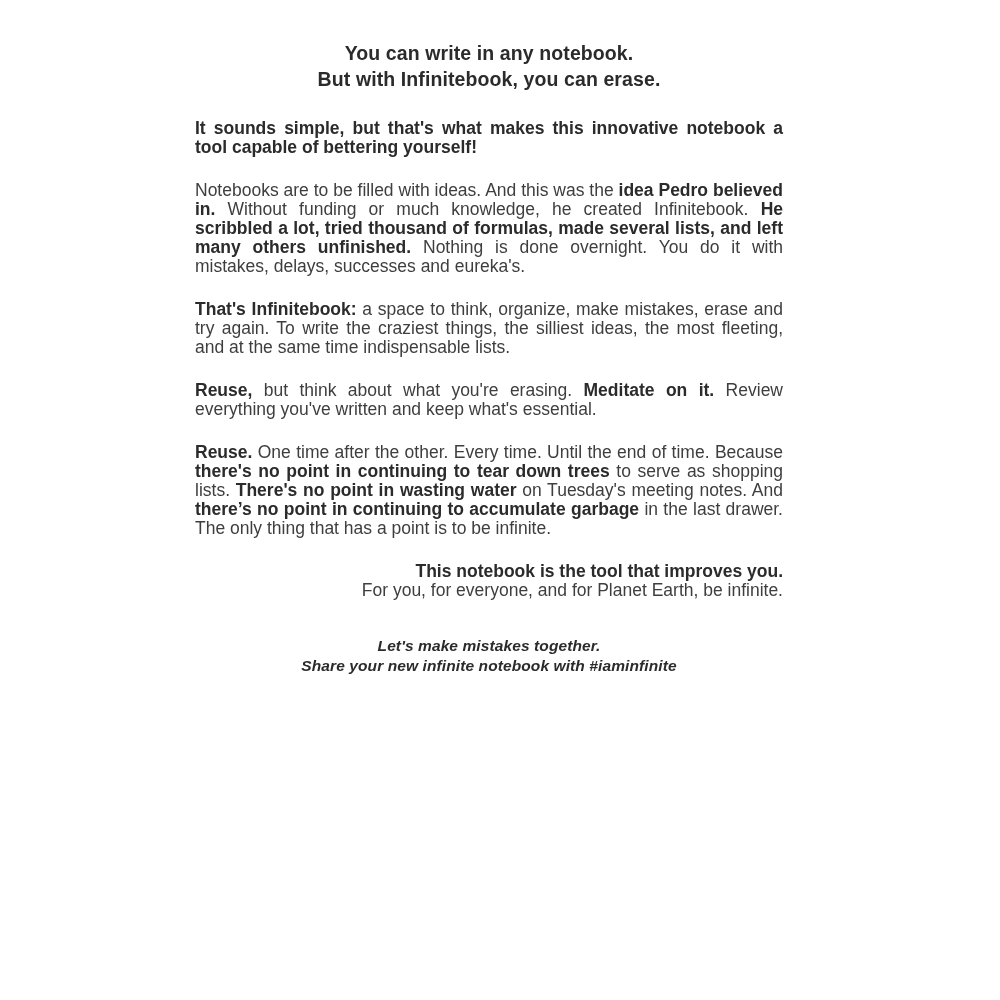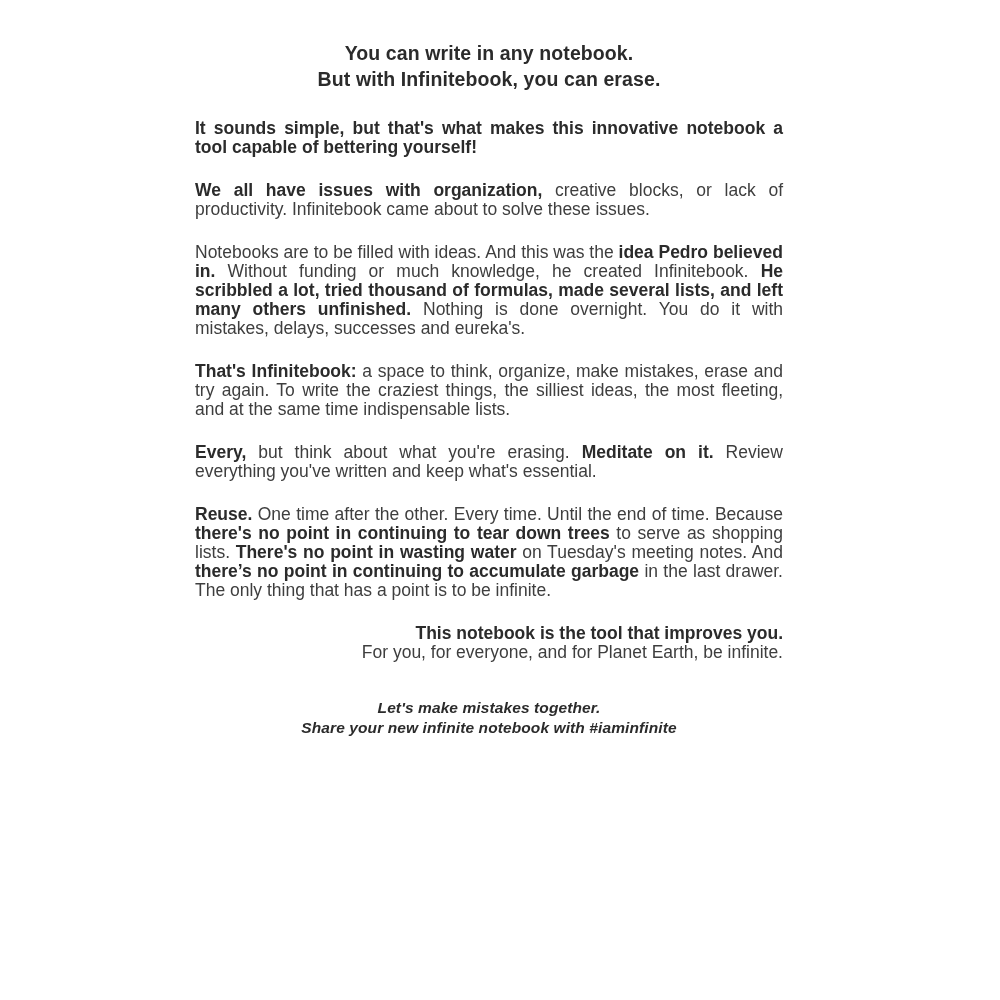--- a/index.html
+++ b/index.html
@@ -62,24 +62,23 @@
 <div class="page" style="--bg: #ffffff; --text-color: #3e3e3e; --bold-color: #2b2b2b;">
   <div class="content">
 
     <h1 class="title">
       <span>You can write in any notebook.</span><br>
       <span>But with Infinitebook, you can erase.</span>
     </h1>
 
     <div>
         <p class="para"><strong>It sounds simple, but that's what makes this innovative notebook a tool capable of bettering yourself!</strong></p>
-        <p class="para"><strong>We all have issues with organization,</strong><span> creative blocks, or lack of productivity. Infinitebook came about to solve these issues.</span></p>
         <p class="para"><span>Notebooks are to be filled with ideas. And this was the </span><strong>idea Pedro believed in.</strong><span> Without funding or much knowledge, he created Infinitebook. </span><strong>He scribbled a lot, tried thousand of formulas, made several lists, and left many others unfinished.</strong><span> Nothing is done overnight. You do it with mistakes, delays, successes and eureka's.</span></p>
         <p class="para"><strong>That's Infinitebook:</strong><span> a space to think, organize, make mistakes, erase and try again. To write the craziest things, the silliest ideas, the most fleeting, and at the same time indispensable lists.</span></p>
-        <p class="para"><strong>Every,</strong><span> but think about what you're erasing. </span><strong>Meditate on it.</strong><span> Review everything you've written and keep what's essential.</span></p>
+        <p class="para"><strong>Reuse,</strong><span> but think about what you're erasing. </span><strong>Meditate on it.</strong><span> Review everything you've written and keep what's essential.</span></p>
         <p class="para"><strong>Reuse.</strong><span> One time after the other. Every time. Until the end of time. Because </span><strong>there's no point in continuing to tear down trees</strong><span> to serve as shopping lists. </span><strong>There's no point in wasting water</strong><span> on Tuesday's meeting notes. And </span><strong>there’s no point in continuing to accumulate garbage</strong><span> in the last drawer. The only thing that has a point is to be infinite.</span></p>
         <p class="para left"><strong>This notebook is the tool that improves you.</strong><br><span>For you, for everyone, and for Planet Earth, be infinite.</span></p>
       </div>
 
     <div class="footer">
       <span>Let's make mistakes together.</span><br>
       <span>Share your new infinite notebook with #iaminfinite</span>
     </div>
 
   </div>

